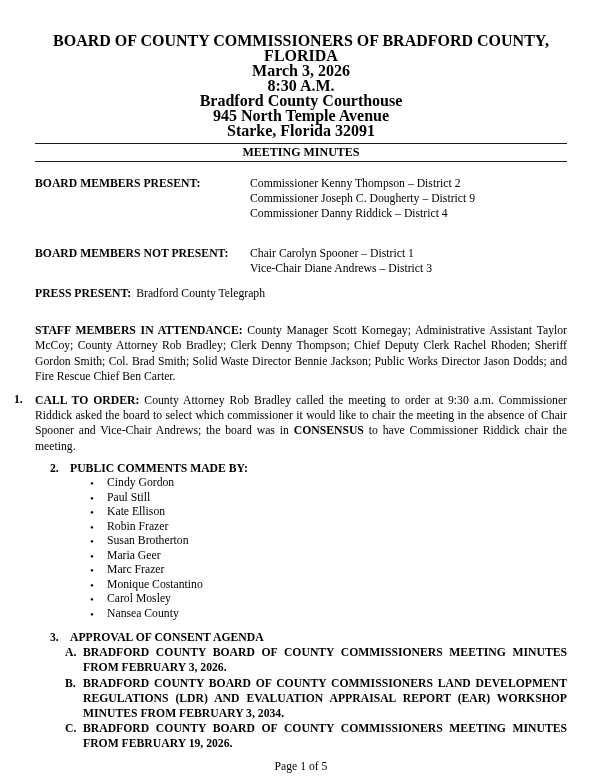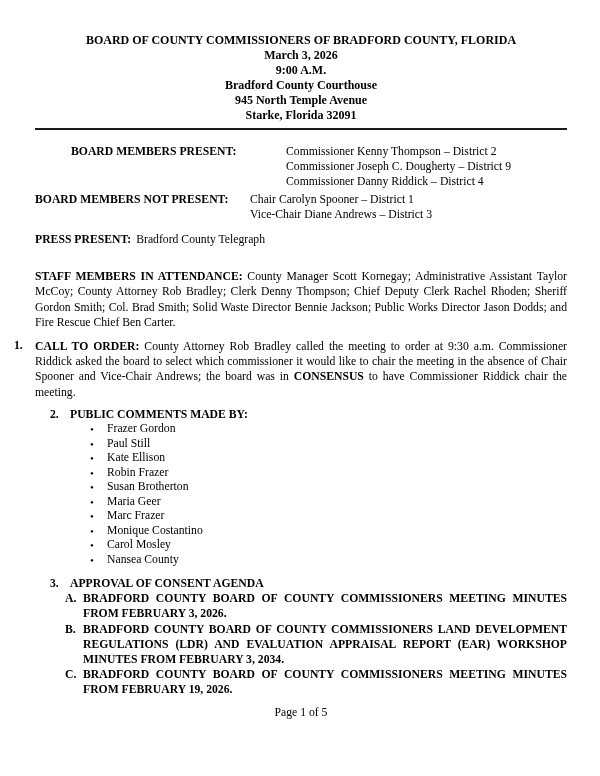--- a/index.html
+++ b/index.html
@@ -9,29 +9,29 @@
     font-family: "Liberation Serif", "DejaVu Serif", serif;
     color: #000;
     font-size: 11.7px;
   }
   .page {
     width: 600px; height: 776px;
     padding: 33px 33px 0 35px;
     overflow: hidden;
     background: #fff;
   }
-  .doc-header { text-align: center; font-weight: bold; font-size: 12px; line-height: 15px; }
+  .doc-header { text-align: center; font-weight: bold; font-size: 16px; line-height: 15px; }
   .rule { border-top: 1.5px solid #1b1b1b; margin-top: 5px; }
   .mm-title { text-align: center; font-weight: bold; font-size: 12px; line-height: 15px; padding: 1px 0; }
 
   .att-row { display: flex; line-height: 15.2px; }
   .att-row .att-label { width: 215px; flex: none; font-weight: bold; }
   .att-values { flex: 1; }
-  .group-present { margin-top: 14px; margin-left: 36px; }
-  .group-notpresent { margin-top: 2px; }
+  .group-present { margin-top: 14px; }
+  .group-notpresent { margin-top: 24px; }
   .group-press { margin-top: 10px; line-height: 15.2px; }
   .group-press .val { margin-left: 5px; }
   .inline-label { font-weight: bold; }
 
   .staff-para { margin-top: 22px; text-align: justify; line-height: 15.2px; }
 
   .num-item-1 { display: flex; margin-left: -21px; margin-top: 9px; }
   .num-item-1 .num { width: 21px; flex: none; font-weight: bold; }
   .num-item-1 .body { flex: 1; text-align: justify; line-height: 15.2px; }
 
@@ -50,27 +50,28 @@
   .footer { text-align: center; margin-top: 7px; line-height: 15px; }
 </style>
 </head>
 <body>
 
 <div class="page">
 
   <div class="doc-header">
     <div>BOARD OF COUNTY COMMISSIONERS OF BRADFORD COUNTY, FLORIDA</div>
     <div>March 3, 2026</div>
-    <div>9:00 A.M.</div>
+    <div>8:30 A.M.</div>
     <div>Bradford County Courthouse</div>
     <div>945 North Temple Avenue</div>
     <div>Starke, Florida 32091</div>
   </div>
 
   <div class="rule"></div>
+  <div class="mm-title">MEETING MINUTES</div>
   <div class="rule" style="margin-top:0;"></div>
 
   <div class="att-row group-present">
     <div class="att-label">BOARD MEMBERS PRESENT:</div>
     <div class="att-values">
       <div>Commissioner Kenny Thompson – District 2</div>
       <div>Commissioner Joseph C. Dougherty – District 9</div>
       <div>Commissioner Danny Riddick – District 4</div>
     </div>
   </div>
@@ -103,21 +104,21 @@
   </div>
 
   <div class="num-head-2">
     <div class="num">2.</div>
     <div>PUBLIC COMMENTS MADE BY:</div>
   </div>
 
   <div class="bullet-list">
     <div class="bullet-row">
         <span class="b">•</span>
-        <span>Frazer Gordon</span>
+        <span>Cindy Gordon</span>
       </div>
     <div class="bullet-row">
         <span class="b">•</span>
         <span>Paul Still</span>
       </div>
     <div class="bullet-row">
         <span class="b">•</span>
         <span>Kate Ellison</span>
       </div>
     <div class="bullet-row">

